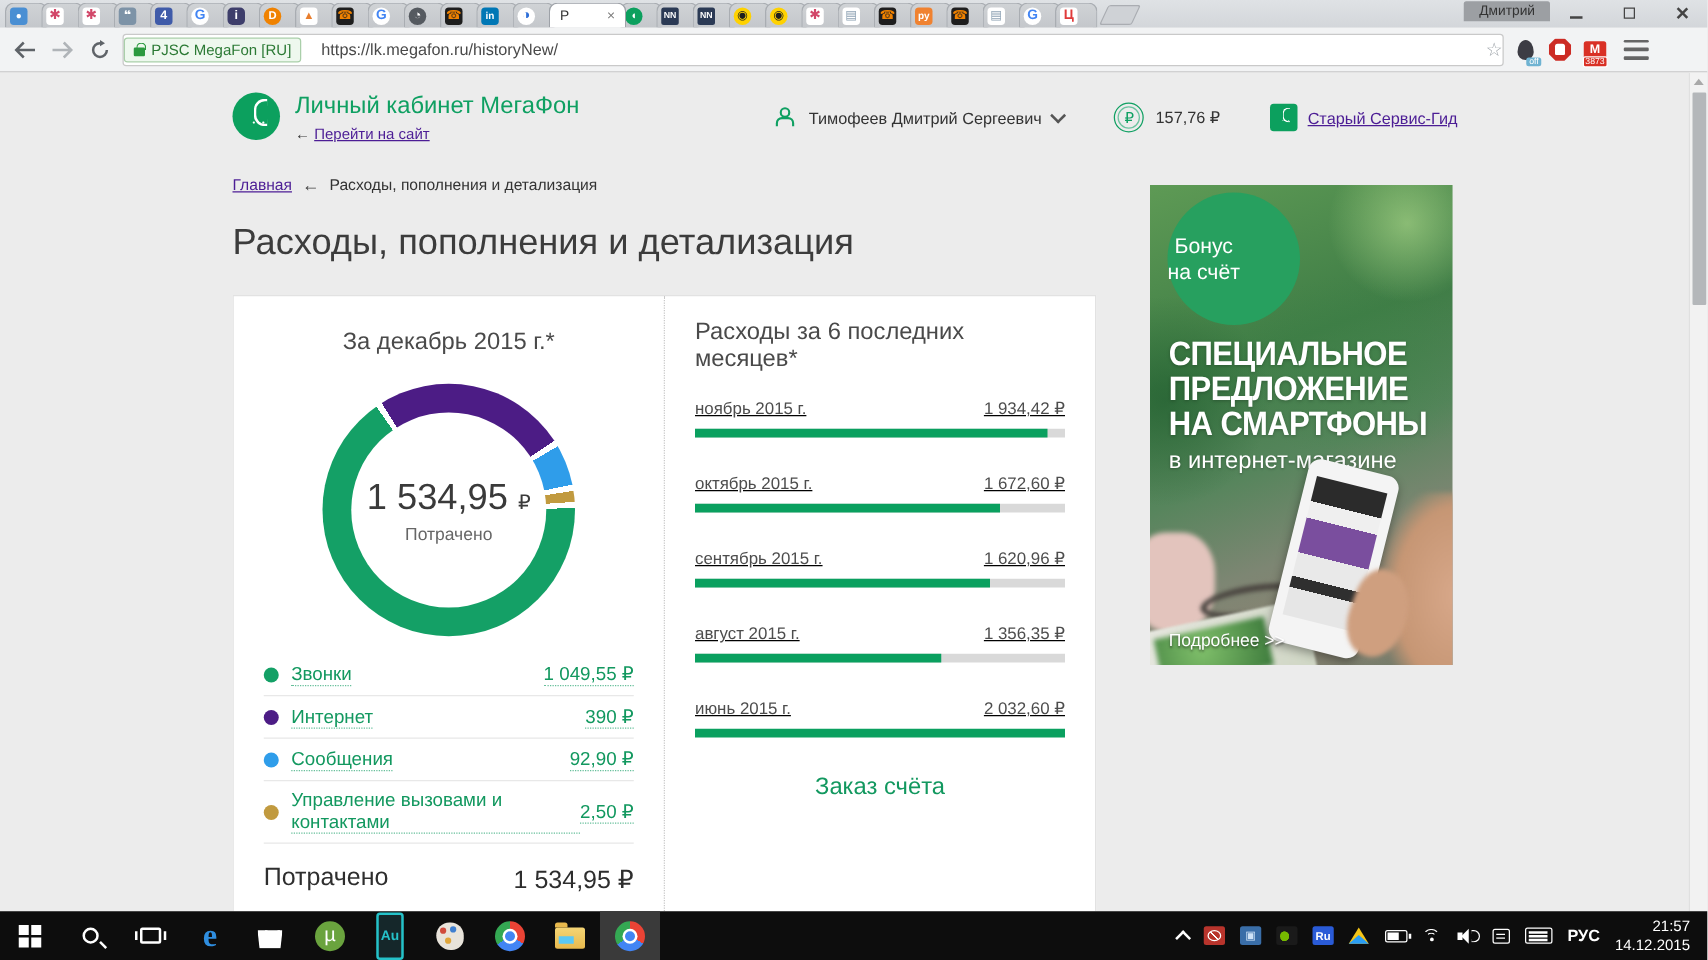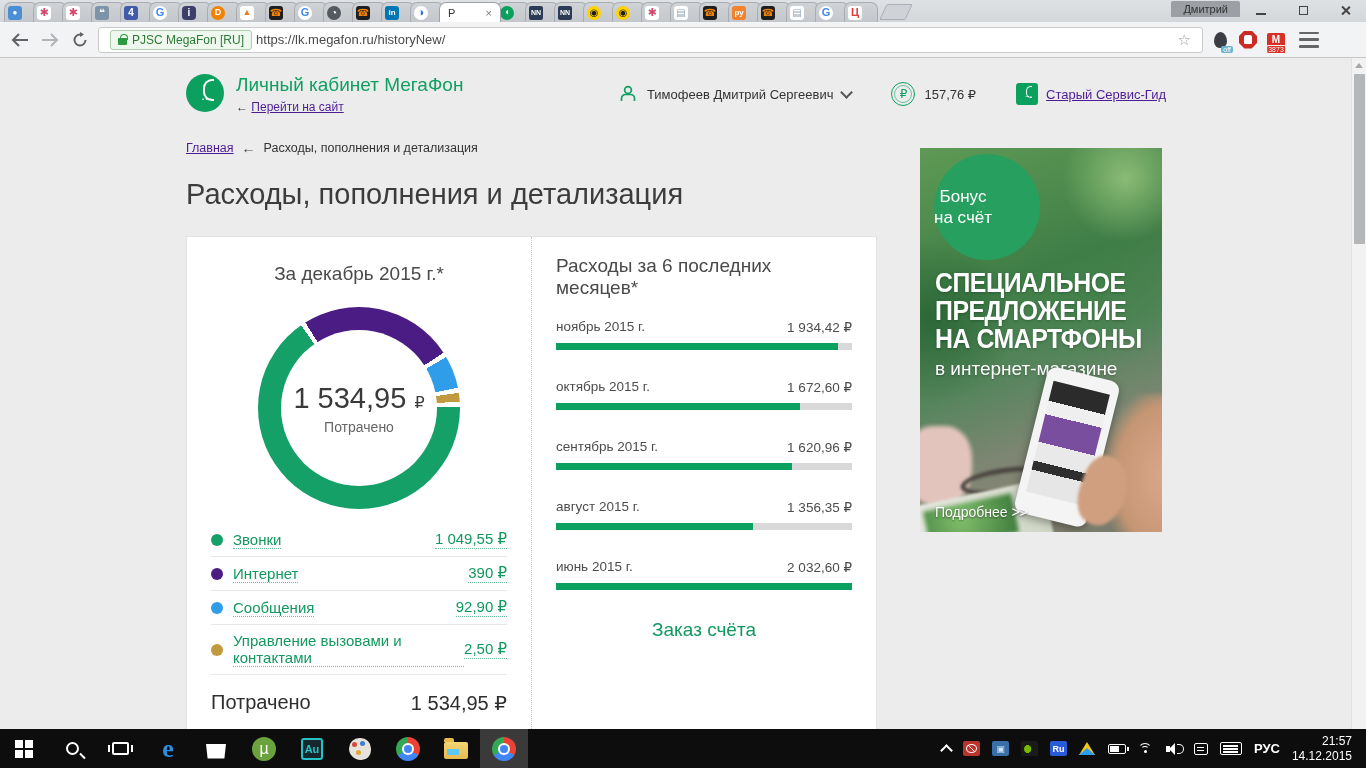--- a/index.html
+++ b/index.html
@@ -19,21 +19,21 @@
   .win-controls { position:absolute; right:0; top:0; display:flex; }
   .win-btn { width:42px; height:21px; display:flex; align-items:center; justify-content:center; }
   .ic-min { width:10px; border-bottom:2px solid #444; height:2px; margin-top:6px; }
   .ic-max { width:9px; height:9px; border:1.5px solid #444; }
   .ic-close { position:relative; width:11px; height:11px; }
   .ic-close:before,.ic-close:after { content:""; position:absolute; left:5px; top:0; width:1.6px; height:11px; background:#444; }
   .ic-close:before { transform:rotate(45deg);} .ic-close:after { transform:rotate(-45deg);}
 
   .toolbar { height:36px; background:#f2f3f4; border-bottom:1px solid #c6c6c6; display:flex; align-items:center; padding:0 8px; gap:6px; }
   .nav-btn { width:24px; height:24px; display:flex; align-items:center; justify-content:center; }
-  .omnibox { flex:1; height:26px; background:#fff; border:1px solid #c9c9c9; border-radius:3px; display:flex; align-items:center; padding:0 11px; gap:4px; max-width:1105px; }
+  .omnibox { flex:1; height:26px; background:#fff; border:1px solid #c9c9c9; border-radius:3px; display:flex; align-items:center; padding:0 0; gap:16px; max-width:1105px; }
   .ev-badge { display:flex; align-items:center; gap:5px; background:#eef8ee; border:1px solid #aacfaa; border-radius:3px; padding:2px 7px; height:20px; }
   .lock { width:9px; height:7px; background:#2c9a3f; border-radius:1px; position:relative; margin-top:3px; }
   .lock:before { content:""; position:absolute; left:1.5px; top:-4px; width:6px; height:5px; border:1.5px solid #2c9a3f; border-bottom:none; border-radius:4px 4px 0 0; }
   .ev-text { font-size:12px; color:#2c7a35; white-space:nowrap; }
   .url-text { font-size:13px; color:#4a4a4a; }
   .star { margin-left:auto; color:#9aa0a6; font-size:15px; }
   .ext { width:22px; height:22px; position:relative; display:flex; align-items:center; justify-content:center; }
   .ext-drop { width:13px; height:16px; background:#3c3c44; border-radius:50% 50% 50% 50%/60% 60% 40% 40%; }
   .ext-badge { position:absolute; bottom:-2px; right:-2px; background:#6fb3d2; color:#fff; font-size:7px; padding:0 2px; border-radius:2px; }
   .ext-stop { width:18px; height:18px; background:#cc2b24; clip-path:polygon(30% 0,70% 0,100% 30%,100% 70%,70% 100%,30% 100%,0 70%,0 30%); display:flex; align-items:center; justify-content:center; }
@@ -86,21 +86,21 @@
   .donut-sub { font-size:14px; color:#666; margin-top:4px; }
 
   .legend { margin-top:14px; }
   .legend-row { display:flex; align-items:center; padding:7px 0; border-bottom:1px solid #e8e8e8; font-size:15px; }
   .legend-row:last-child { border-bottom:1px solid #e8e8e8; }
   .dot { width:12px; height:12px; border-radius:50%; margin-right:10px; flex:none; }
   .legend-val { margin-left:auto; white-space:nowrap; }
   .totals { margin-top:10px; }
   .totals-row { display:flex; justify-content:space-between; font-size:20px; color:#2e2e2e; padding:6px 0; }
 
-  .months { margin-top:20px; }
+  .months { margin-top:20px;text-decoration:underline; }
   .month-row { margin-bottom:29px; }
   .month-line { display:flex; justify-content:space-between; font-size:13.5px; color:#4d4d4d; margin-bottom:8px; }
   .bar-track { height:7px; background:#d9d9d9; }
   .bar-fill { height:7px; background:#0aa05f; }
   .order-link { text-align:center; font-size:19px; margin-top:12px; }
 
   
   .banner { position:absolute; left:920px; top:90px; width:242px; height:384px; overflow:hidden;
     background:
       radial-gradient(90px 90px at 85% 8%, rgba(190,230,150,.55), transparent 70%),
@@ -136,21 +136,21 @@
   .ic-search { width:13px; height:13px; border:2px solid #fff; border-radius:50%; position:relative; }
   .ic-search:after { content:""; position:absolute; left:11px; top:11px; width:7px; height:2px; background:#fff; transform:rotate(45deg); }
   .ic-taskview { width:17px; height:13px; border:2px solid #fff; border-radius:2px; position:relative; }
   .ic-taskview:before { content:""; position:absolute; left:-6px; top:1px; width:3px; height:7px; border-left:2px solid #fff; }
   .ic-taskview:after { content:""; position:absolute; right:-6px; top:1px; width:3px; height:7px; border-right:2px solid #fff; }
   .tb-glyph { font-weight:bold; display:flex; align-items:center; justify-content:center; }
   .ic-edge { color:#2f8ee0; font-size:26px; font-weight:bold; font-family:"Liberation Serif","DejaVu Serif",serif; }
   .ic-store { width:20px; height:20px; background:#fff; clip-path:polygon(0 28%,100% 28%,92% 100%,8% 100%); position:relative; }
   .ic-store:before { content:""; position:absolute; left:6px; top:-4px; width:8px; height:8px; border:2px solid #fff; border-radius:50% 50% 0 0; border-bottom:none; }
   .ic-utorrent { width:24px; height:24px; background:#6aa33e; border-radius:50%; color:#fff; font-size:16px; display:flex; align-items:center; justify-content:center; }
-  .ic-audition { width:22px; height:22px; background:#15272a; border:2px solid #25c2c9; color:#25c2c9; font-size:11px; font-weight:bold; display:flex; align-items:center; justify-content:center; border-radius:3px; }
+  .ic-audition { width:22px; height:38px; background:#15272a; border:2px solid #25c2c9; color:#25c2c9; font-size:11px; font-weight:bold; display:flex; align-items:center; justify-content:center; border-radius:3px; }
   .ic-paint { width:22px; height:22px; background:#e8e3da; border-radius:50% 50% 45% 55%; position:relative; }
   .ic-paint:before { content:""; position:absolute; left:3px; top:4px; width:5px; height:5px; border-radius:50%; background:#d04b3c; box-shadow:8px -1px 0 #3f7fd0, 4px 8px 0 #e0a63a; }
   .ic-chrome { width:24px; height:24px; border-radius:50%; background:conic-gradient(#ea4335 0 33%, #4285f4 33% 66%, #34a853 66% 100%); position:relative; }
   .ic-chrome:before { content:""; position:absolute; inset:6px; background:#fff; border-radius:50%; }
   .ic-chrome:after { content:""; position:absolute; inset:8px; background:#4285f4; border-radius:50%; }
   .ic-folder { width:24px; height:17px; background:linear-gradient(#f4d575,#e8b94d); border-radius:2px; position:relative; margin-top:4px; }
   .ic-folder:before { content:""; position:absolute; left:0; top:-4px; width:10px; height:4px; background:#e8b94d; border-radius:2px 2px 0 0; }
   .ic-folder:after { content:""; position:absolute; left:3px; top:7px; width:12px; height:6px; background:#5bc8f5; }
 
   .tray { margin-left:auto; display:flex; align-items:center; gap:12px; padding-right:10px; color:#fff; }

